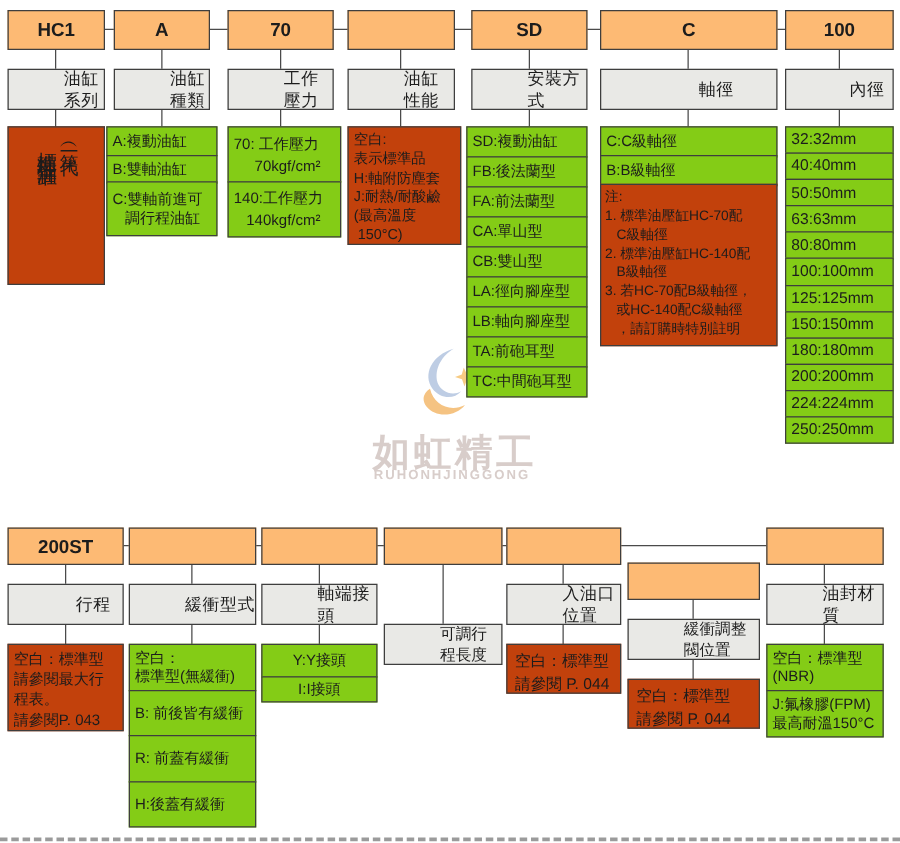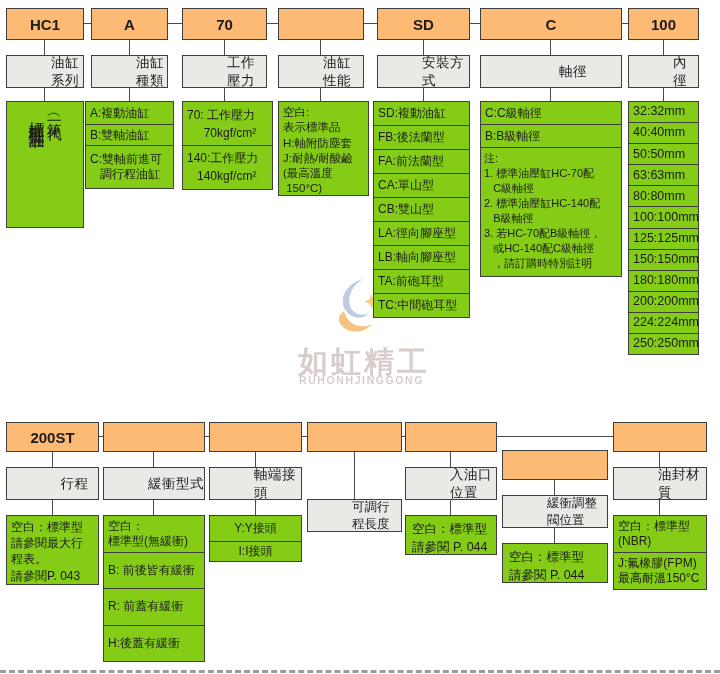--- a/index.html
+++ b/index.html
@@ -16,21 +16,21 @@
         font-size:15px;font-weight:bold;}
   .bcol .code{height:30px;}
   .lbl{position:relative;z-index:1;margin-top:15px;height:33px;box-sizing:border-box;background:#e9e9e6;
        border:1.6px solid #3e3e3e;display:flex;align-items:center;justify-content:center;
        font-size:13.5px;letter-spacing:0.5px;padding-left:44px;}
   .detail{position:relative;z-index:1;margin-top:13px;}
   .bcol .detail{margin-top:15px;}
   .cell{box-sizing:border-box;background:#84cc16;border:1.3px solid #3e3e3e;margin-top:-1.3px;
         padding:1px 4px;font-size:12px;display:flex;align-items:center;white-space:pre-wrap;line-height:1.25;}
   .cell:first-child{margin-top:0;}
-  .box{box-sizing:border-box;background:#84cc16;border:1.3px solid #3e3e3e;padding:3px 4px;
+  .box{box-sizing:border-box;background:#c2410c;border:1.3px solid #3e3e3e;padding:3px 4px;
        font-size:12px;white-space:pre-wrap;line-height:1.35;}
   
   #t1d{height:127px;display:flex;justify-content:center;padding-top:6px;gap:2px;}
   .vtext{writing-mode:vertical-rl;font-size:16px;letter-spacing:2.5px;line-height:1.05;}
   .vsub{font-size:15px;}
   #t2d .cell:nth-child(1){height:24px;}
   #t2d .cell:nth-child(2){height:23px;}
   #t2d .cell:nth-child(3){height:44px;}
   #t3d .cell{height:45px;line-height:1.5;}
   #t4d{height:95px;font-size:11.5px;line-height:1.33;padding:3px 4px;}
@@ -150,21 +150,21 @@
 1. 標準油壓缸HC-70配
    C級軸徑
 2. 標準油壓缸HC-140配
    B級軸徑
 3. 若HC-70配B級軸徑，
    或HC-140配C級軸徑
    ，請訂購時特別註明</div>
     </div>
   </div>
 
-  <div class="col" style="left:628px;width:71px;">
+  <div class="col" style="left:628px;width:87px;">
     <div class="vline"></div>
     <div class="code">100</div>
     <div class="lbl">內徑</div>
     <div class="detail" id="t7d">
         <div class="cell">32:32mm</div>
         <div class="cell">40:40mm</div>
         <div class="cell">50:50mm</div>
         <div class="cell">63:63mm</div>
         <div class="cell">80:80mm</div>
         <div class="cell">100:100mm</div>

